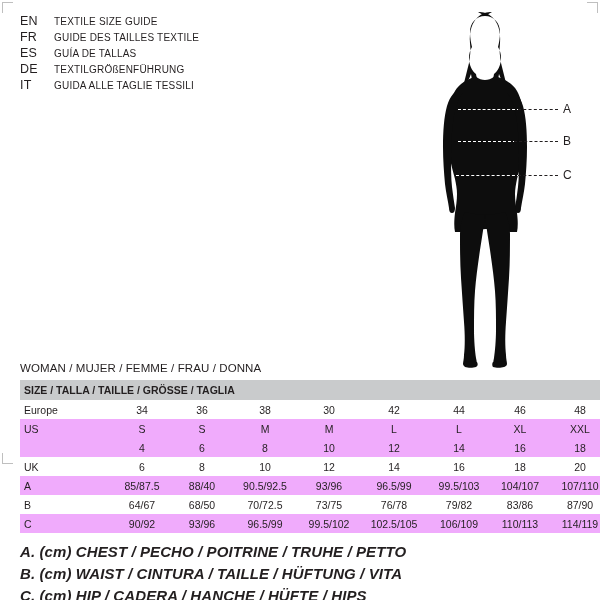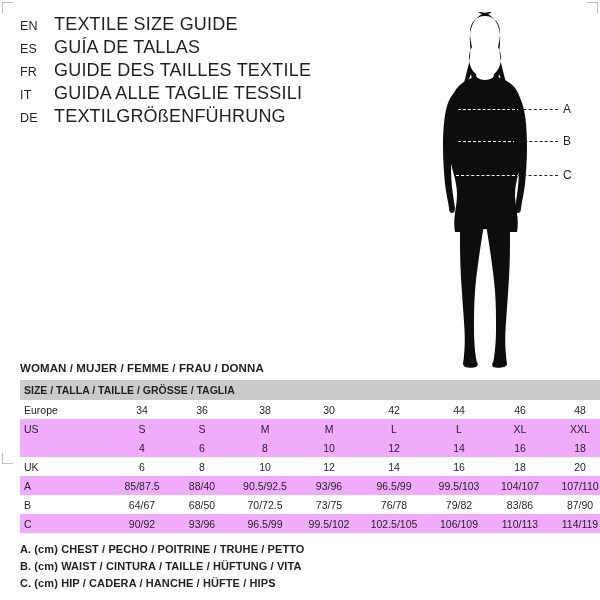--- a/index.html
+++ b/index.html
@@ -35,21 +35,21 @@
     margin-bottom: 2px;
   }
   .lang-code {
     width: 34px;
     flex: 0 0 34px;
     font-size: 12.5px;
     letter-spacing: 0.2px;
     color: #231f20;
   }
   .lang-title {
-    font-size: 18px;
+    font-size: 10px;
     letter-spacing: 0.2px;
     color: #231f20;
     white-space: nowrap;
   }
 
   
   .figure-wrap {
     position: absolute;
     left: 400px;
     top: 10px;
@@ -76,21 +76,21 @@
     font-size: 12px;
     color: #231f20;
   }
 
   
   .woman-title {
     position: absolute;
     left: 20px;
     top: 362px;
     font-size: 11.5px;
-    font-weight: bold;
+    font-weight: normal;
     letter-spacing: 0.1px;
     color: #231f20;
   }
 
   .table-wrap {
     position: absolute;
     left: 20px;
     top: 380px;
     width: 560px;
   }
@@ -128,25 +128,26 @@
   }
 
   
   .notes {
     position: absolute;
     left: 20px;
     top: 543px;
     width: 560px;
   }
   .note {
-    font-size: 11px;
+    font-size: 15px;
     font-weight: bold;
     color: #231f20;
     margin-bottom: 5px;
     letter-spacing: 0.1px;
+    font-style: italic;
   }
 
   
   .corner {
     position: absolute;
     width: 10px;
     height: 10px;
     border-color: #bfbfbf;
     border-style: solid;
     border-width: 0;
@@ -165,34 +166,34 @@
   <div class="corner tr"></div>
   <div class="corner bl"></div>
   <div class="corner br"></div>
 
   <div class="lang-block">
     <div class="lang-row">
       <span class="lang-code">EN</span>
       <span class="lang-title">TEXTILE SIZE GUIDE</span>
     </div>
     <div class="lang-row">
+      <span class="lang-code">FR</span>
+      <span class="lang-title">GUIDE DES TAILLES TEXTILE</span>
+    </div>
+    <div class="lang-row">
       <span class="lang-code">ES</span>
       <span class="lang-title">GUÍA DE TALLAS</span>
     </div>
     <div class="lang-row">
-      <span class="lang-code">FR</span>
-      <span class="lang-title">GUIDE DES TAILLES TEXTILE</span>
+      <span class="lang-code">DE</span>
+      <span class="lang-title">TEXTILGRÖßENFÜHRUNG</span>
     </div>
     <div class="lang-row">
       <span class="lang-code">IT</span>
       <span class="lang-title">GUIDA ALLE TAGLIE TESSILI</span>
-    </div>
-    <div class="lang-row">
-      <span class="lang-code">DE</span>
-      <span class="lang-title">TEXTILGRÖßENFÜHRUNG</span>
     </div>
   </div>
 
   <div class="figure-wrap">
     <svg class="figure-svg" viewBox="0 0 130 360" preserveAspectRatio="xMidYMid meet">
       <g fill="#0d0d0d">
 
         <path d="M65 6 c-9 0 -15 7 -15 16 c0 6 1 11 2 15 c-2 3 -3 7 -3 11 c0 7 3 13 7 16
                  c1 6 2 10 3 13 c-1 3 -3 5 -5 6 c1 -5 1 -9 0 -12
                  c-1 3 -2 6 -4 8 c2 -6 2 -11 1 -15 c-2 6 -5 10 -8 13

